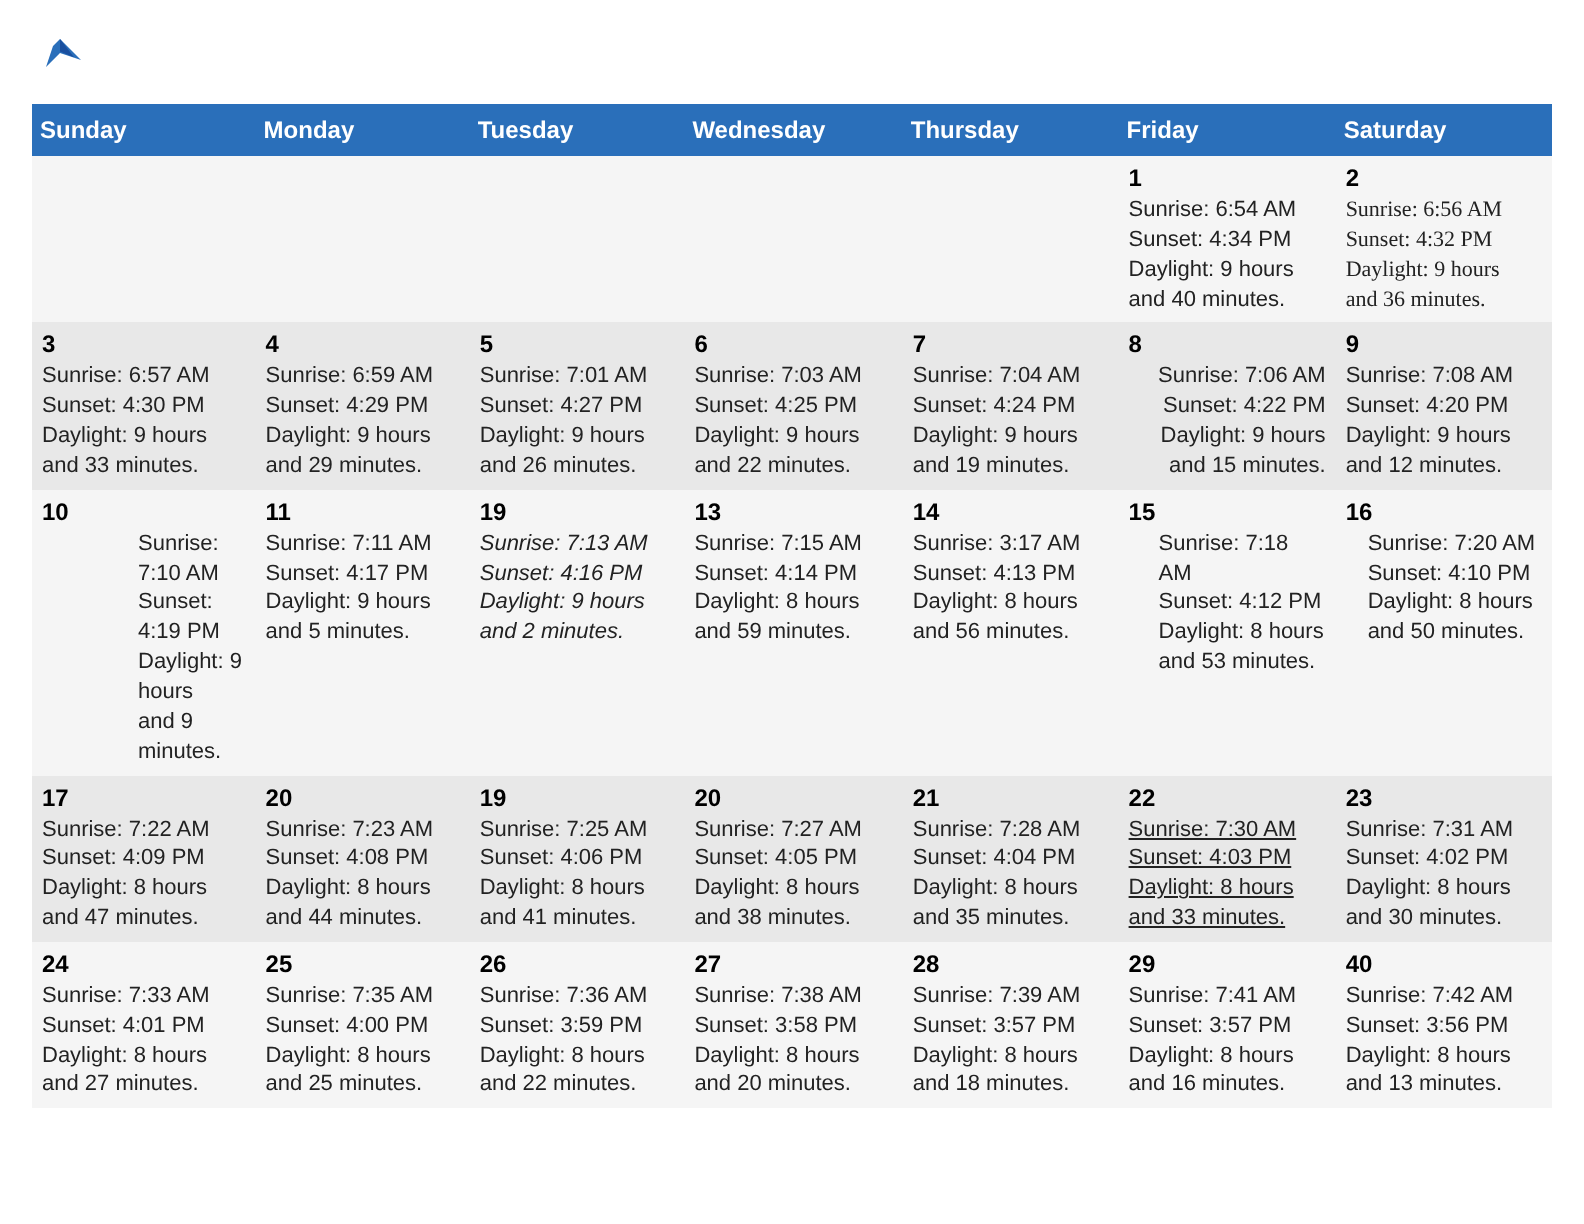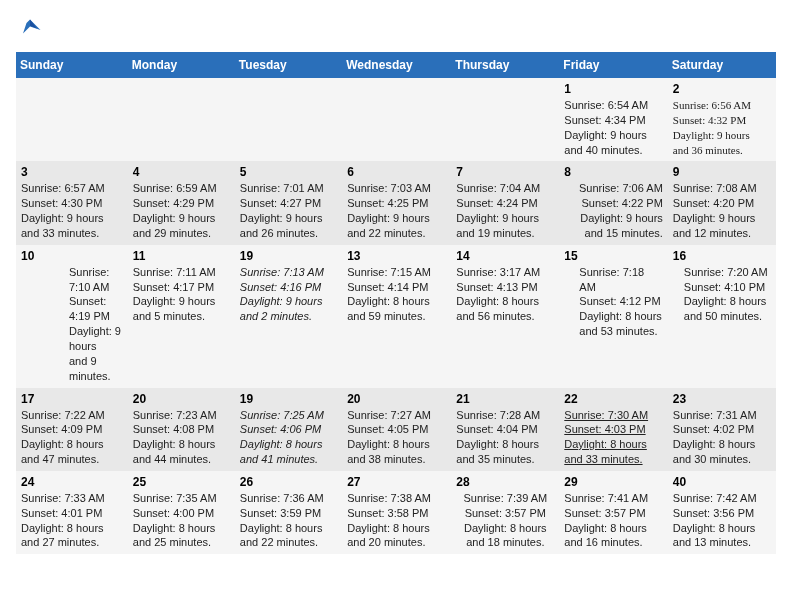--- a/index.html
+++ b/index.html
@@ -256,21 +256,21 @@
         </td>
         <td>
           <span class="day-number">20</span>
           <div class="day-info" style="white-space: pre-line;">Sunrise: 7:23 AM
 Sunset: 4:08 PM
 Daylight: 8 hours
 and 44 minutes.</div>
         </td>
         <td>
           <span class="day-number">19</span>
-          <div class="day-info" style="white-space: pre-line; font-style: italic;">Sunrise: 7:25 AM
+          <div class="day-info" style="white-space: pre-line;">Sunrise: 7:25 AM
 Sunset: 4:06 PM
 Daylight: 8 hours
 and 41 minutes.</div>
         </td>
         <td>
           <span class="day-number">20</span>
           <div class="day-info" style="white-space: pre-line;">Sunrise: 7:27 AM
 Sunset: 4:05 PM
 Daylight: 8 hours
 and 38 minutes.</div>
@@ -321,21 +321,21 @@
         </td>
         <td>
           <span class="day-number">27</span>
           <div class="day-info" style="white-space: pre-line;">Sunrise: 7:38 AM
 Sunset: 3:58 PM
 Daylight: 8 hours
 and 20 minutes.</div>
         </td>
         <td>
           <span class="day-number">28</span>
-          <div class="day-info" style="white-space: pre-line; text-align: center;">Sunrise: 7:39 AM
+          <div class="day-info" style="white-space: pre-line;">Sunrise: 7:39 AM
 Sunset: 3:57 PM
 Daylight: 8 hours
 and 18 minutes.</div>
         </td>
         <td>
           <span class="day-number">29</span>
           <div class="day-info" style="white-space: pre-line;">Sunrise: 7:41 AM
 Sunset: 3:57 PM
 Daylight: 8 hours
 and 16 minutes.</div>

